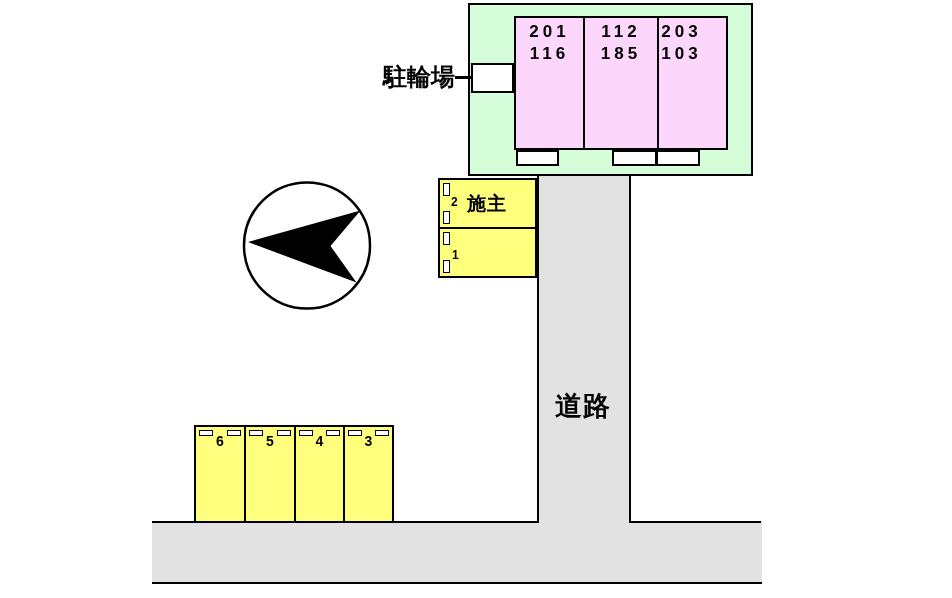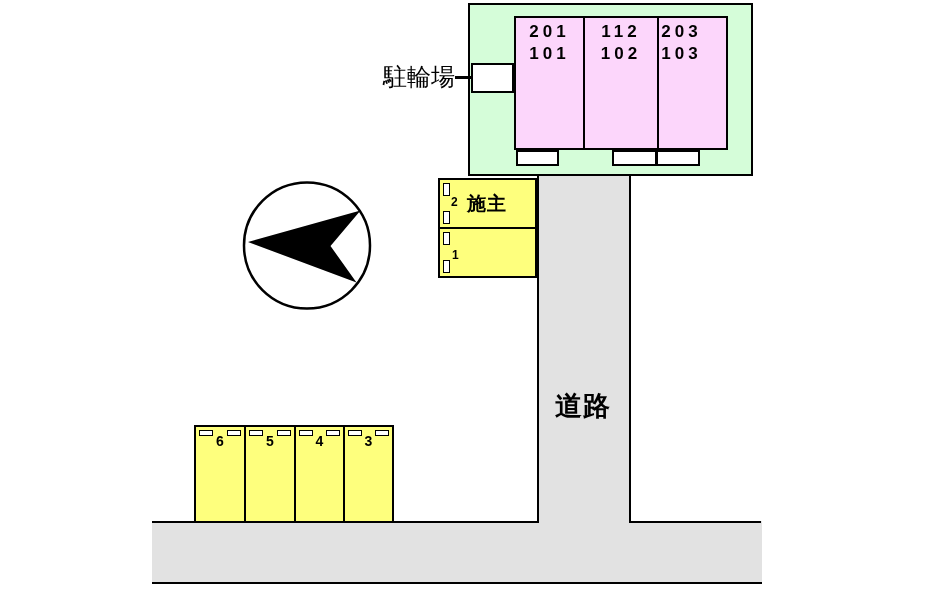--- a/index.html
+++ b/index.html
@@ -18,21 +18,21 @@
   .unit.u1{width:67px;}
   .unit.u2{width:74px;border-left:2px solid #000;}
   .unit.u3{width:47px;border-left:2px solid #000;}
   .porch{background:#fff;border:2px solid #000;height:16px;top:150px;z-index:3;}
   .porch.p1{left:516px;width:43px;}
   .porch.p2{left:612px;width:45px;}
   .porch.p3{left:656px;width:44px;}
 
   
   .bike-box{left:471px;top:63px;width:43px;height:30px;background:#fff;border:2px solid #000;z-index:3;}
-  .bike-label{left:383px;top:64px;font-size:24px;font-weight:normal;line-height:26px;z-index:3;}
+  .bike-label{left:383px;top:64px;font-size:24px;font-weight:bold;line-height:26px;z-index:3;}
   .leader{left:455px;top:76px;width:18px;height:3px;background:#000;z-index:4;}
 
   
   .owner-box{left:438px;width:99px;height:51px;background:var(--space-yellow,#feff7d);border:2px solid #000;z-index:2;}
   .owner-box.b2{top:178px;}
   .owner-box.b1{top:227px;}
   .vmark{position:absolute;left:3px;width:7px;height:13px;background:#fff;border:1px solid #000;}
   .vmark.t{top:3px;} .vmark.b{bottom:3px;}
   .owner-num{position:absolute;left:11px;top:15px;font-size:12px;font-weight:bold;}
   .owner-box.b1 .owner-num{left:12px;top:19px;}
@@ -67,25 +67,25 @@
   <svg class="abs compass" viewBox="0 0 135 135">
     <circle cx="67" cy="67.5" r="63" fill="#ffffff" stroke="#000" stroke-width="2.5"></circle>
     <polygon points="8,64 120.5,32.5 90.5,68 116.5,104.5" fill="#000"></polygon>
   </svg>
 
   <div class="abs site"></div>
 
   <div class="abs building">
     <div class="unit u1">
       <span>201</span>
-      <span>101</span>
+      <span>116</span>
     </div>
     <div class="unit u2">
       <span>112</span>
-      <span>102</span>
+      <span>185</span>
     </div>
     <div class="unit u3">
       <span>203</span>
       <span>103</span>
     </div>
   </div>
 
   <div class="abs porch p1"></div>
   <div class="abs porch p2"></div>
   <div class="abs porch p3"></div>

